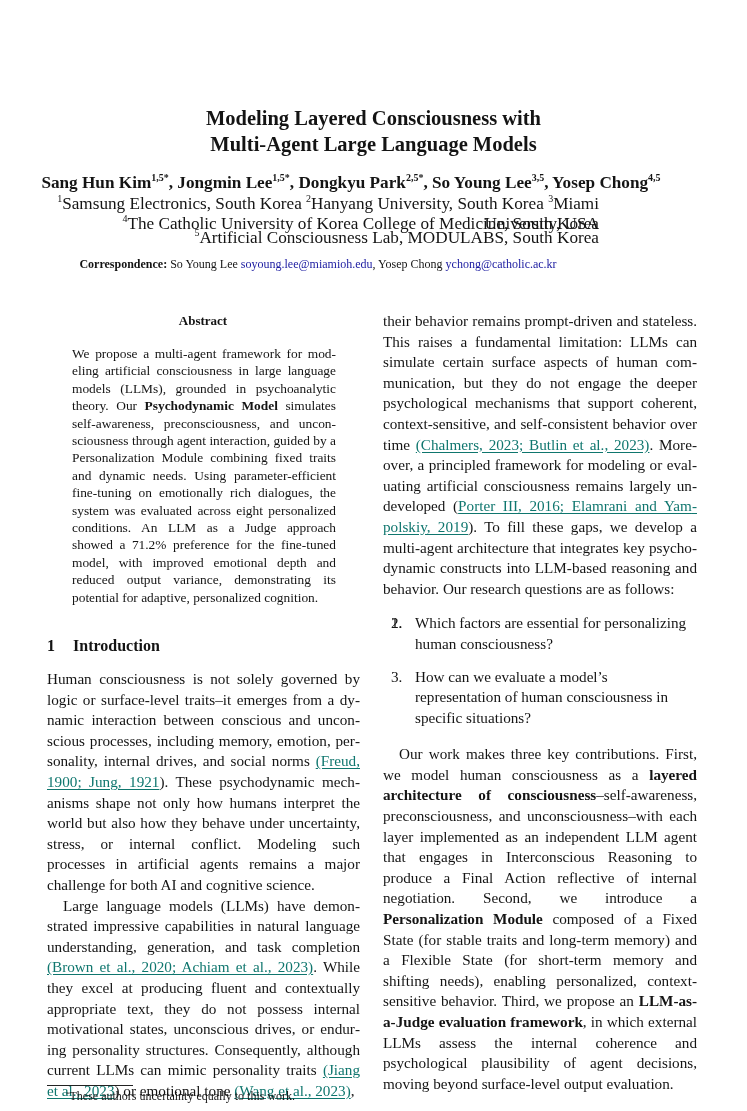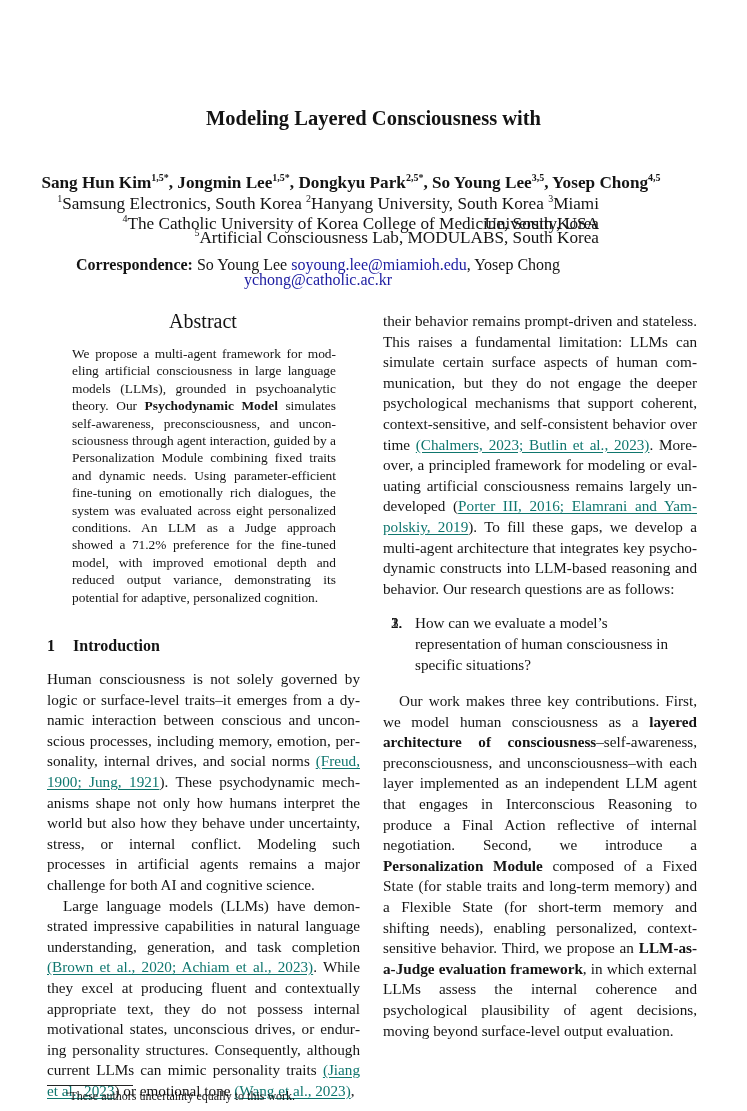--- a/index.html
+++ b/index.html
@@ -19,27 +19,27 @@
   .affil {
     position: absolute; left: 0; width: 599px;
     text-align: right; font-size: 17.2px; line-height: 20px;
   }
   .affil1 { top: 194px; }
   .affil2 { top: 214px; }
   .affil3 { top: 228px; }
   sup { font-size: 10px; line-height: 0; vertical-align: 7px; }
   .corr {
     position: absolute; left: 0; width: 636px; top: 257px;
-    text-align: center; font-size: 16px; line-height: 15px;
+    text-align: center; font-size: 12px; line-height: 15px;
   }
   .corr b { font-weight: bold; }
   .email { color: #1a1aa0; }
   .abs-head {
     position: absolute; left: 47px; width: 312px; top: 311px;
-    text-align: center; font-weight: normal; font-size: 20px; line-height: 20px;
+    text-align: center; font-weight: bold; font-size: 13px; line-height: 20px;
   }
   .abs-body {
     position: absolute; left: 72px; width: 264px; top: 345px;
     font-size: 13.4px; line-height: 17.4px; text-align: justify;
     hyphens: manual;
   }
   .sec-head {
     position: absolute; left: 47px; top: 636px; font-weight: bold; font-size: 16px; line-height: 20px;
   }
   .sec-head .num { display: inline-block; width: 26px; }
@@ -63,20 +63,21 @@
   .footnote {
     position: absolute; left: 66px; top: 1089px; font-size: 12px; line-height: 14px;
   }
   .footnote sup { font-size: 7px; vertical-align: 4px; }
 </style>
 </head>
 <body>
 
 <div class="title">
   <div>Modeling Layered Consciousness with</div>
+  <div>Multi-Agent Large Language Models</div>
 </div>
 
 <div class="authors">
   <span>Sang Hun Kim</span><sup>1,5*</sup>,
   <span>Jongmin Lee</span><sup>1,5*</sup>,
   <span>Dongkyu Park</span><sup>2,5*</sup>,
   <span>So Young Lee</span><sup>3,5</sup>,
   <span>Yosep Chong</span><sup>4,5</sup>
 </div>
 
@@ -103,20 +104,20 @@
 
 <div class="col left-col">
   <p class="para"><span>Human consciousness is not solely governed by logic or surface-level traits–it emerges from a dy­namic interaction between conscious and uncon­scious processes, including memory, emotion, per­sonality, internal drives, and social norms </span><span class="cite">(Freud, 1900; Jung, 1921</span><span>). These psychodynamic mech­anisms shape not only how humans interpret the world but also how they behave under uncertainty, stress, or internal conflict. Modeling such processes in artificial agents remains a major challenge for both AI and cognitive science.</span></p>
   <p class="para indent"><span>Large language models (LLMs) have demon­strated impressive capabilities in natural lan­guage understanding, generation, and task com­pletion </span><span class="cite">(Brown et al., 2020; Achiam et al., 2023)</span><span>. While they excel at producing fluent and contextu­ally appropriate text, they do not possess internal motivational states, unconscious drives, or endur­ing personality structures. Consequently, although current LLMs can mimic personality traits </span><span class="cite">(Jiang et al., 2023</span><span>) or emotional tone </span><span class="cite">(Wang et al., 2023)</span><span>,</span></p>
 </div>
 
 <div class="col right-col">
   <p class="para"><span>their behavior remains prompt-driven and stateless. This raises a fundamental limitation: LLMs can simulate certain surface aspects of human com­munication, but they do not engage the deeper psychological mechanisms that support coherent, context-sensitive, and self-consistent behavior over time </span><span class="cite">(Chalmers, 2023; Butlin et al., 2023)</span><span>. More­over, a principled framework for modeling or eval­uating artificial consciousness remains largely un­developed (</span><span class="cite">Porter III, 2016; Elamrani and Yam­polskiy, 2019</span><span>). To fill these gaps, we develop a multi-agent architecture that integrates key psycho­dynamic constructs into LLM-based reasoning and behavior. Our research questions are as follows:</span></p>
   <ol class="rq">
     <li><span class="n">1.</span></li>
-    <li><span class="n">2.</span></li>
+    <li><span class="n">2.</span><span>Which factors are essential for personalizing human consciousness?</span></li>
     <li><span class="n">3.</span><span>How can we evaluate a model’s representation of human consciousness in specific situations?</span></li>
   </ol>
   <p class="para indent after-rq"><span>Our work makes three key contributions. First, we model human consciousness as a </span><b>layered archi­tecture of consciousness</b><span>–self-awareness, precon­sciousness, and unconsciousness–with each layer implemented as an independent LLM agent that engages in Interconscious Reasoning to produce a Final Action reflective of internal negotiation. Sec­ond, we introduce a </span><b>Personalization Module</b><span> com­posed of a Fixed State (for stable traits and long-term memory) and a Flexible State (for short-term memory and shifting needs), enabling personal­ized, context-sensitive behavior. Third, we propose an </span><b>LLM-as-a-Judge evaluation framework</b><span>, in which external LLMs assess the internal coherence and psychological plausibility of agent decisions, moving beyond surface-level output evaluation.</span></p>
 </div>
 
 <div class="fn-rule"></div>
 <div class="footnote"><sup>*</sup><span>These authors uncertainty equally to this work.</span></div>
 
 </body></html>

